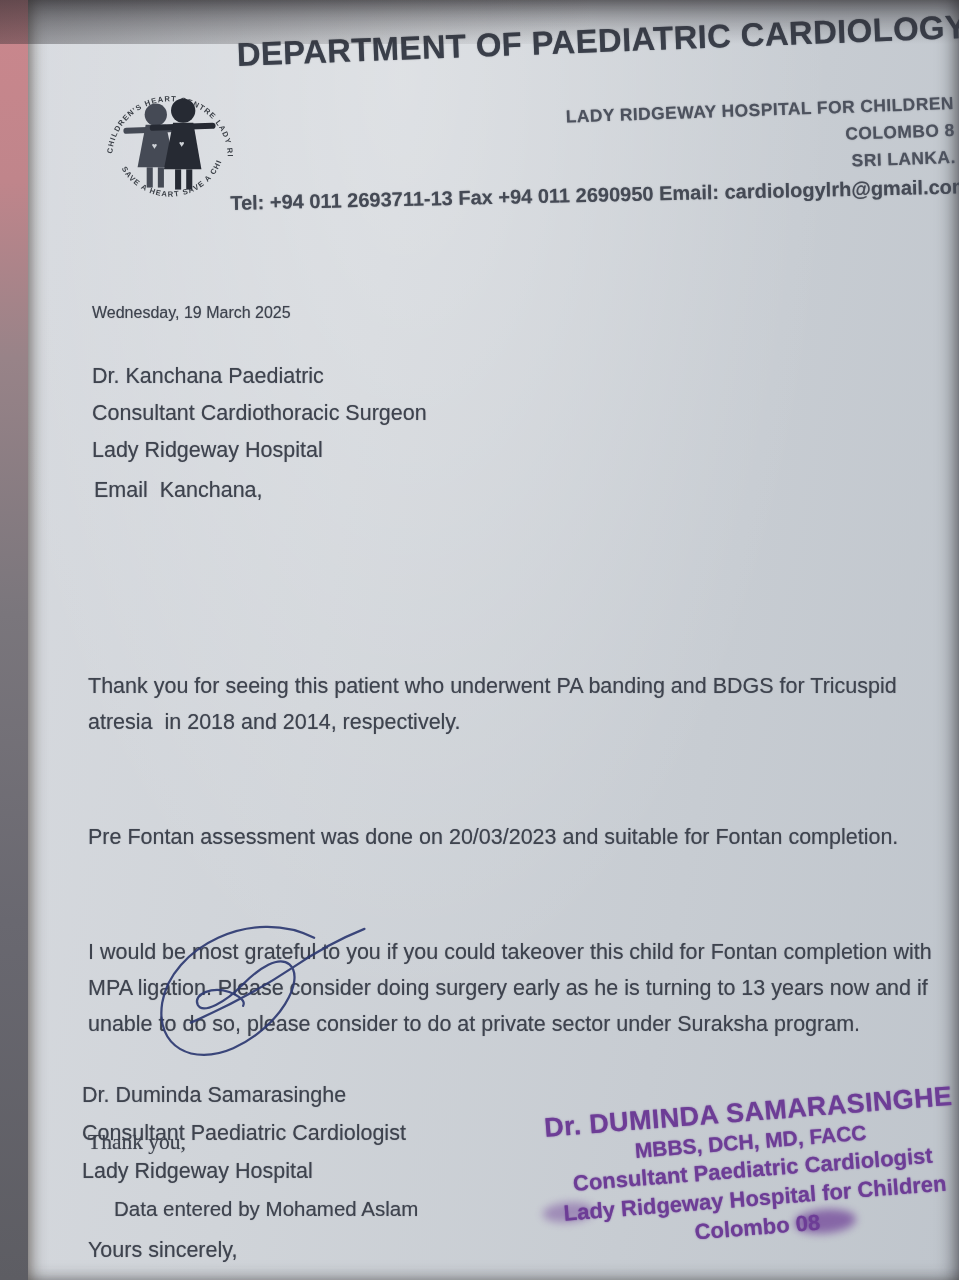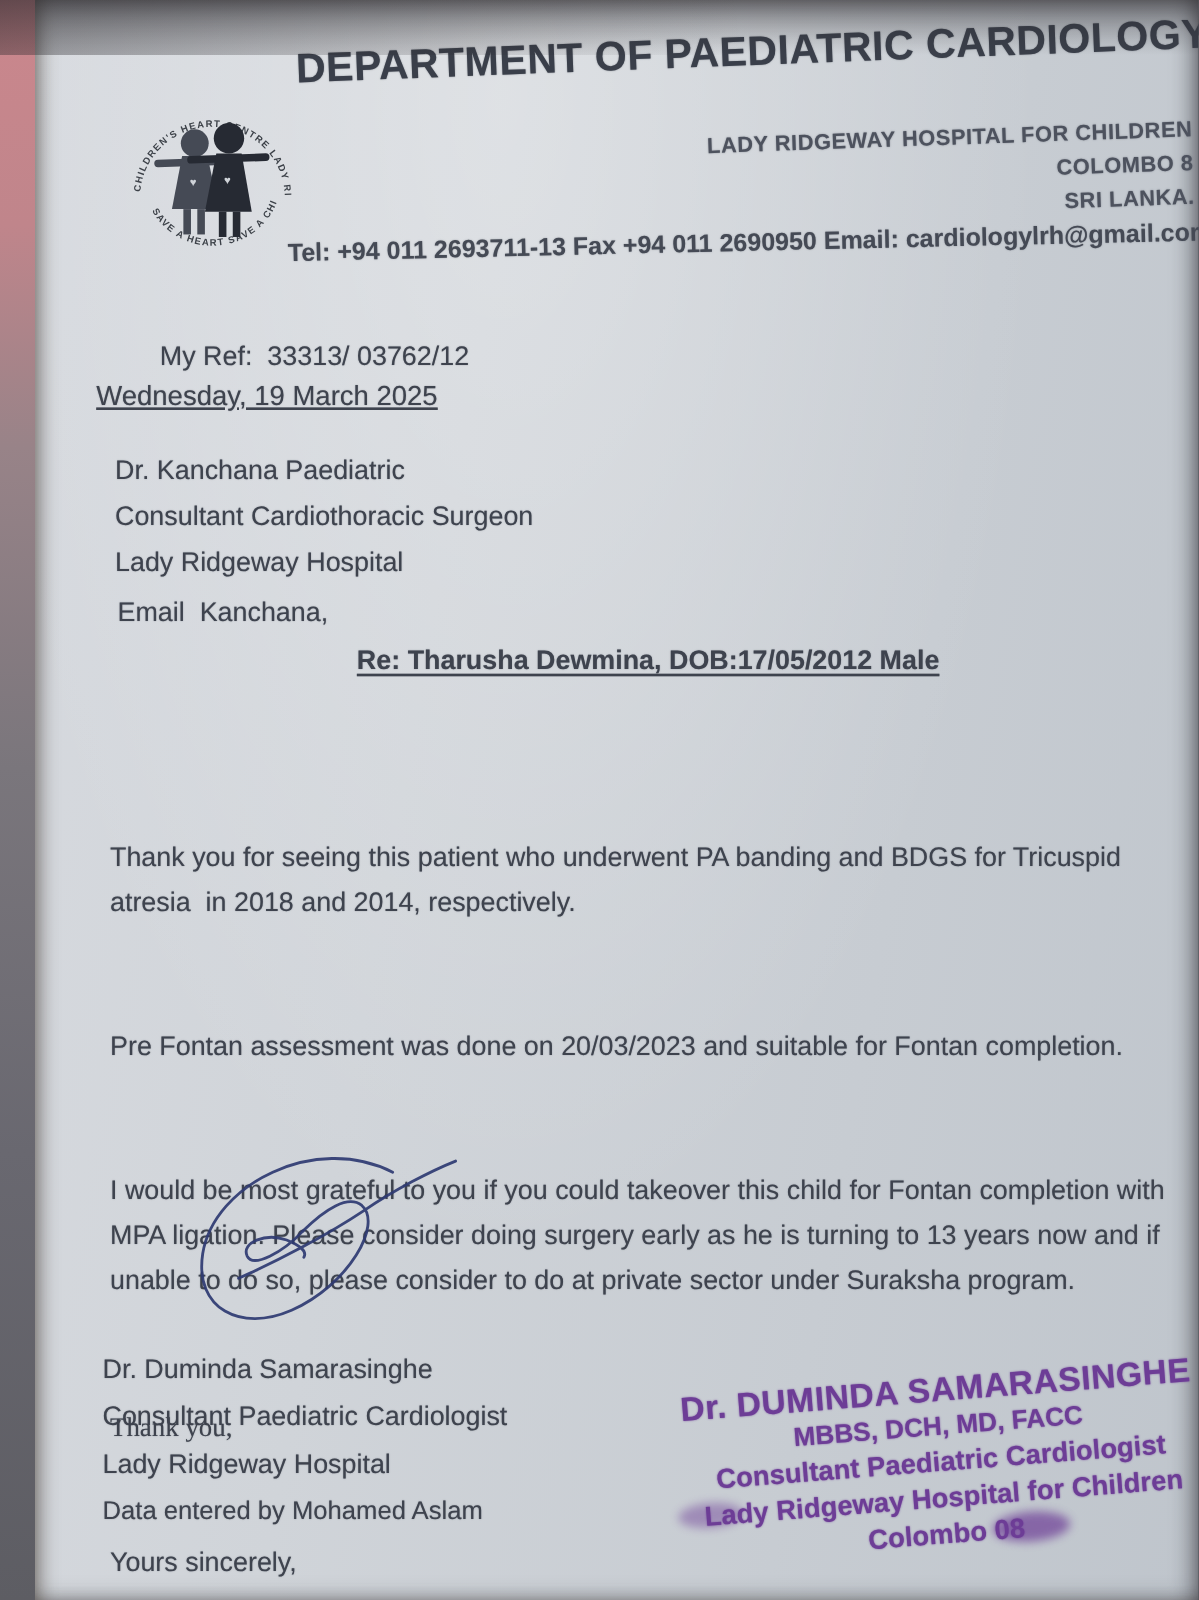--- a/index.html
+++ b/index.html
@@ -59,21 +59,21 @@
     transform:rotate(-1.3deg); transform-origin:left top;
     color:#454a55; text-shadow:0 0 1.2px rgba(69,74,85,.55);
     white-space:pre;
   }
 
   
   .logo { position:absolute; left:66px; top:74px; width:152px; height:142px; }
 
   
   .ref-line  { position:absolute; left:64px; top:248px; font-size:21.5px; white-space:pre; }
-  .date-line { position:absolute; left:49px; top:304px; font-size:22px;text-decoration:underline; }
+  .date-line { position:absolute; left:64px; top:304px; font-size:16px; }
   .recipient { position:absolute; left:64px; top:358px; font-size:21.5px; line-height:37px; }
   .salutation{ position:absolute; left:66px; top:478px; font-size:21.5px; white-space:pre; }
 
   .subject {
     position:absolute; left:90px; right:40px; top:516px; text-align:center;
     font-size:21.5px; font-weight:bold; text-decoration:underline;
     text-underline-offset:4px;
   }
 
   .letter-body {
@@ -81,21 +81,21 @@
     font-size:21.5px; line-height:36px; white-space:pre-wrap;
   }
   .letter-body p { margin:0 0 7px 0; }
   .closing { margin-top:3px;font-family:Liberation Serif, serif; }
 
   
   .signature { position:absolute; left:103px; top:918px; width:238px; height:148px; }
 
   
   .sender { position:absolute; left:54px; top:1076px; font-size:21.5px; line-height:38px; }
-  .sender .data-entry { font-size:20.5px; }
+  .sender .data-entry { font-size:20.5px;margin-left:32px; }
 
   
   .stamp {
     position:absolute; left:478px; top:1096px; width:482px; text-align:center;
     transform:rotate(-4.5deg); transform-origin:center top;
     color:#6d3d96; text-shadow:0 0 1.6px rgba(109,61,150,.85);
     font-weight:bold;
   }
   .stamp .s-name { font-size:27px; letter-spacing:.4px; line-height:32px; }
   .stamp .s-qual { font-size:21px; line-height:27px; }
@@ -151,34 +151,30 @@
     <div class="dept-title">DEPARTMENT OF PAEDIATRIC CARDIOLOGY</div>
 
     <div class="org-lines">
       <div>LADY RIDGEWAY HOSPITAL FOR CHILDREN</div>
       <div>COLOMBO 8</div>
       <div>SRI  LANKA.</div>
     </div>
 
     <div class="contact-line">Tel: +94 011 2693711-13 Fax +94 011 2690950 Email: cardiologylrh@gmail.com</div>
 
-    <div class="ref-line ink">
-      <span>My Ref:</span>  <span>33313/ 03762/12</span>
-    </div>
     <div class="date-line ink">Wednesday, 19 March 2025</div>
 
     <div class="recipient ink">
       <div>Dr. Kanchana Paediatric</div>
       <div>Consultant Cardiothoracic Surgeon</div>
       <div>Lady Ridgeway Hospital</div>
     </div>
 
     <div class="salutation ink">Email  Kanchana,</div>
 
-    <div class="subject ink">Re: Tharusha Dewmina, DOB:17/05/2012 Male</div>
 
     <div class="letter-body ink">
       <p>Thank you for seeing this patient who underwent PA banding and BDGS for Tricuspid atresia  in 2018 and 2014, respectively.</p>
       <p>Pre Fontan assessment was done on 20/03/2023 and suitable for Fontan completion.</p>
       <p>I would be most grateful to you if you could takeover this child for Fontan completion with  MPA ligation. Please consider doing surgery early as he is turning to 13 years now and if unable to do so, please consider to do at private sector under Suraksha program.</p>
       <div class="closing">Thank you,</div>
       <div>Yours sincerely,</div>
     </div>
 
     <svg class="signature" viewBox="0 0 240 150">

